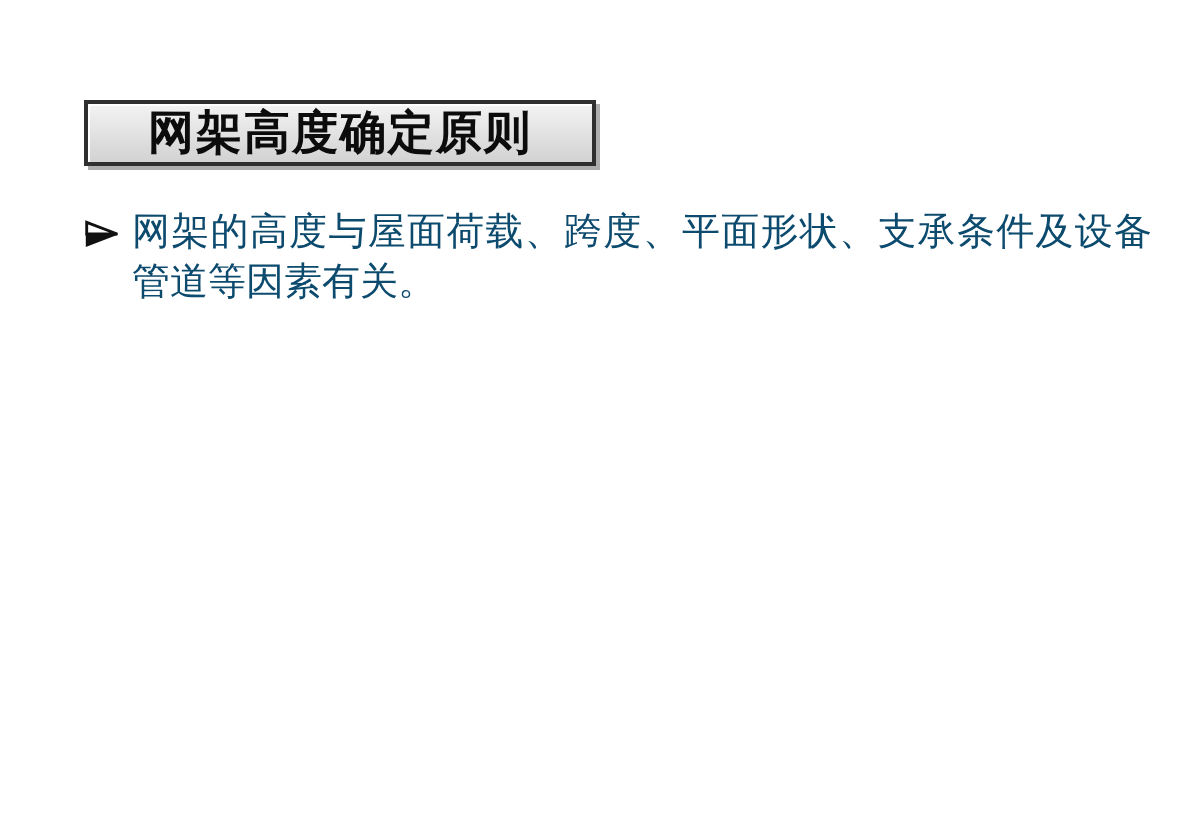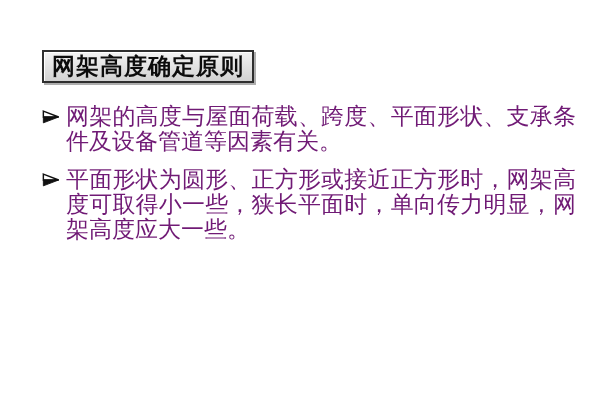--- a/index.html
+++ b/index.html
@@ -15,21 +15,21 @@
     background: #ffffff;
     overflow: hidden;
     color: #1c1c1c;
   }
   .title-box {
     position: absolute;
     left: 42px;
     top: 50px;
     height: 33px;
     box-sizing: border-box;
-    padding: 0 8px;
+    padding: 0 30px;
     display: inline-flex;
     align-items: center;
     border: 2px solid #2f2f2f;
     background: linear-gradient(180deg, #f3f3f3 0%, #d2d2d2 100%);
     box-shadow: 2px 2px 0 #aeaeae, inset 1px 1px 0 #ffffff;
   }
   .title-box .title-text {
     font-size: 23px;
     font-weight: bold;
     letter-spacing: 1px;
@@ -49,44 +49,37 @@
     margin-bottom: 13px;
   }
   .bullet-arrow {
     flex: 0 0 24px;
     width: 24px;
     padding-top: 4px;
     line-height: 0;
   }
   .bullet-text {
     width: 510px;
-    font-size: 23px;
+    font-size: 19px;
     line-height: 25px;
-    color: #701a75;
+    color: #0c4a6e;
     text-align: justify;
     word-break: break-all;
     overflow-wrap: anywhere;
   }
 </style>
 </head>
 <body>
 
 <div class="slide">
   <div class="title-box">
     <span class="title-text">网架高度确定原则</span>
   </div>
   <div class="bullet-list">
       <div class="bullet-item">
         <span class="bullet-arrow"><svg width="18" height="18" viewBox="0 0 20 20">
             <polygon points="1.5,3.5 18.5,10 1.5,10" fill="#ffffff" stroke="#111111" stroke-width="1.6"></polygon>
             <polygon points="1.5,10 18.5,10 1.5,16.5" fill="#111111" stroke="#111111" stroke-width="1"></polygon>
           </svg></span>
         <span class="bullet-text">网架的高度与屋面荷载、跨度、平面形状、支承条件及设备管道等因素有关。</span>
       </div>
-      <div class="bullet-item">
-        <span class="bullet-arrow"><svg width="18" height="18" viewBox="0 0 20 20">
-            <polygon points="1.5,3.5 18.5,10 1.5,10" fill="#ffffff" stroke="#111111" stroke-width="1.6"></polygon>
-            <polygon points="1.5,10 18.5,10 1.5,16.5" fill="#111111" stroke="#111111" stroke-width="1"></polygon>
-          </svg></span>
-        <span class="bullet-text">平面形状为圆形、正方形或接近正方形时，网架高度可取得小一些，狭长平面时，单向传力明显，网架高度应大一些。</span>
-      </div>
     </div>
 </div>
 
 </body></html>

